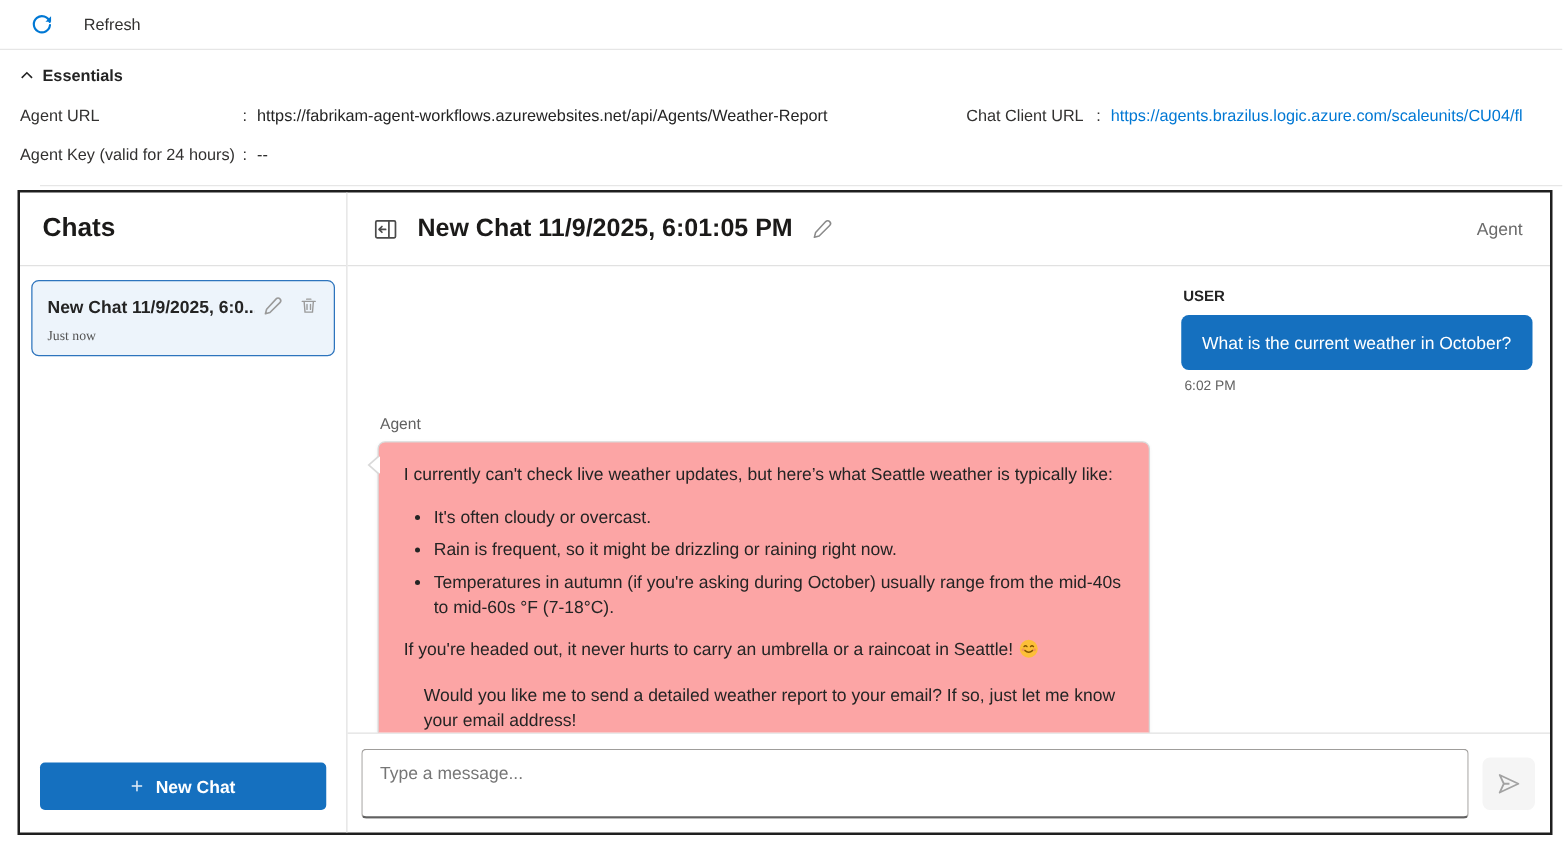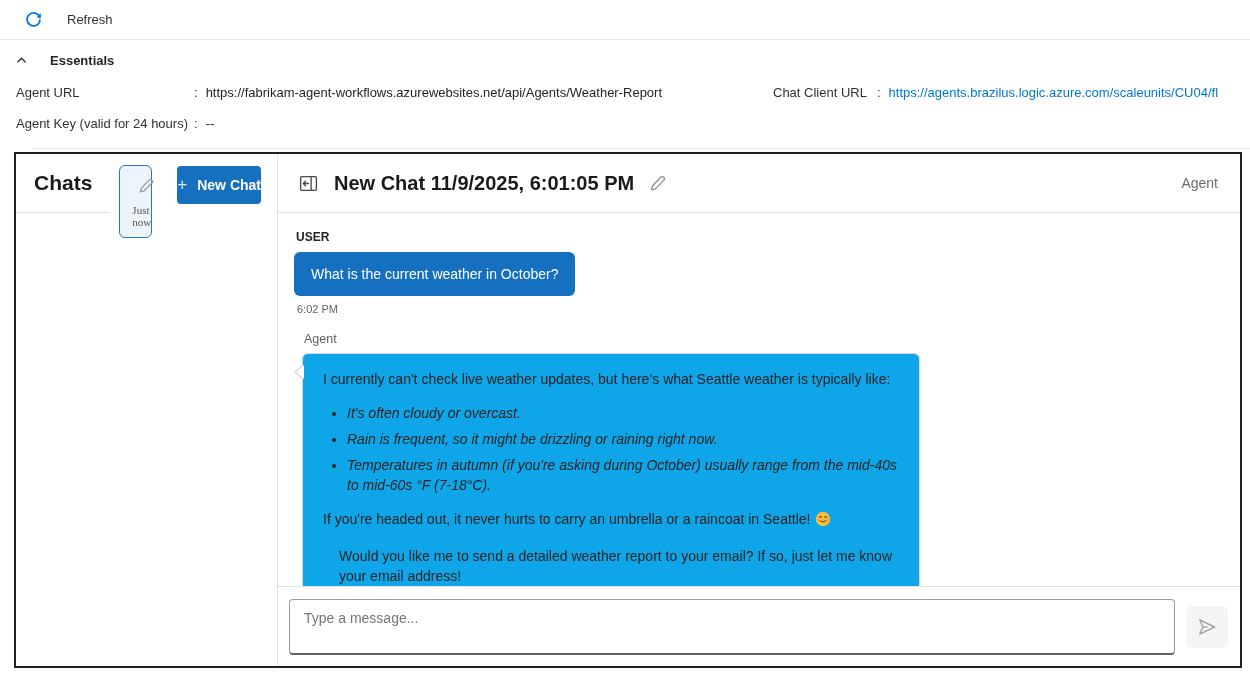--- a/index.html
+++ b/index.html
@@ -7,37 +7,37 @@
     font-family:"Liberation Sans", sans-serif; color:#242424; }
 
   
   .topbar { height:40px; display:flex; align-items:center; padding-left:25px; gap:9px;
     border-bottom:1px solid #e6e6e6; }
   .topbar .label { font-size:13px; color:#323130; }
   .icon-btn { display:flex; align-items:center; gap:25px; cursor:pointer; }
 
   
   .essentials { padding:10px 0 0 16px; position:relative; }
-  .ess-header { display:flex; align-items:center; gap:23px; height:20px; cursor:pointer; }
+  .ess-header { display:flex; align-items:center; gap:7px; height:20px; cursor:pointer; }
   .ess-header .title { font-size:13px; font-weight:bold; color:#242424; }
   .ess-row { position:relative; margin-top:15px; height:16px; font-size:13px; white-space:nowrap; }
   .ess-label { display:inline-block; width:178px; color:#323130; vertical-align:top; }
   .ess-sep { display:inline-block; color:#323130; margin-right:8px; }
   .ess-value { color:#242424; }
   .ess-right { position:absolute; left:757px; top:0; right:0; overflow:hidden; white-space:nowrap; }
   .ess-right .ess-label { width:auto; margin-right:10px; }
   .link { color:#0078d4; text-decoration:none; cursor:pointer; }
   .ess-divider { margin:16px 0 0 16px; border-top:1px solid #e6e6e6; }
 
   
   .panel { position:absolute; left:14px; top:152px; width:1228px; height:516px;
     border:2px solid #1f1f1f; display:flex; background:#fff; }
 
   
-  .sidebar { width:262px; border-right:1px solid #e1e1e1; display:flex; flex-direction:row; }
+  .sidebar { width:262px; border-right:1px solid #e1e1e1; display:flex; flex-direction:column; }
   .sidebar-header { height:59px; border-bottom:1px solid #e1e1e1; display:flex; align-items:center;
     padding:0 18px; }
   .sidebar-header .title { font-size:21px; font-weight:bold; color:#1b1a19; }
   .chat-list { flex:1; padding:11px 9px; overflow:hidden; }
   .chat-item { background:#edf4fb; border:1.5px solid #2d74bd; border-radius:6px;
     padding:11px 12px 9px; cursor:pointer; }
   .chat-item-top { display:flex; align-items:center; }
   .chat-item-title { font-size:14px; font-weight:bold; color:#242424; white-space:nowrap;
     overflow:hidden; flex:1; }
   .chat-item-icons { display:flex; gap:12px; margin-left:6px; }
@@ -49,42 +49,42 @@
   .new-chat-btn .plus { font-weight:normal; font-size:17px; color:#dbe8f5; }
 
   
   .main { flex:1; display:flex; flex-direction:column; min-width:0; }
   .chat-header { height:59px; border-bottom:1px solid #e1e1e1; display:flex; align-items:center;
     padding:0 22px 0 20px; gap:15px; }
   .chat-title { font-size:20px; font-weight:bold; color:#1b1a19; white-space:nowrap; }
   .header-right { margin-left:auto; font-size:14px; color:#6b6b6b; }
 
   .messages { flex:1; padding:14px 14px 0 16px; overflow:hidden; position:relative; }
-  .user-group-wrap { display:flex; }
+  .user-group-wrap { display:flex; justify-content:flex-end; }
   .user-group { display:flex; flex-direction:column; align-items:flex-start; }
   .sender-label { font-size:12px; font-weight:bold; color:#242424; margin:3px 0 8px 2px; }
   .user-bubble { background:#1570bf; color:#fff; border-radius:6px; padding:13px 17px;
     font-size:14px; line-height:18px; }
   .timestamp { font-size:11px; color:#616161; margin:7px 0 0 3px; }
 
   .agent-group { margin-top:17px; }
   .agent-label { font-size:12.5px; color:#616161; margin:0 0 7px 10px; }
-  .agent-bubble { position:relative; width:618px; margin-left:8px; background:#0ea5e9;
+  .agent-bubble { position:relative; width:618px; margin-left:8px; background:#fca5a5;
     border:1px solid #d9d9d9; border-radius:6px; padding:15px 18px 16px 20px;
     font-size:14px; line-height:20px; color:#242424; box-shadow:0 1px 3px rgba(0,0,0,.05); }
   .agent-bubble::before { content:""; position:absolute; left:-9px; top:10px; width:0; height:0;
     border-top:8px solid transparent; border-bottom:8px solid transparent;
     border-right:9px solid #d9d9d9; }
   .agent-bubble::after { content:""; position:absolute; left:-7.5px; top:11px; width:0; height:0;
     border-top:7px solid transparent; border-bottom:7px solid transparent;
     border-right:8px solid #fff; }
   .agent-bubble p { margin:0 0 14px; }
   .agent-bubble p:last-child { margin-bottom:0;margin-left:16px; }
   .agent-bubble ul { margin:0 0 14px 24px; }
-  .agent-bubble li { margin:0 0 6px;font-style:italic; }
+  .agent-bubble li { margin:0 0 6px; }
   .emoji { display:inline-block; vertical-align:-3px; margin-left:4px; }
 
   
   .input-row { height:80px; border-top:1px solid #e1e1e1; display:flex; align-items:center;
     padding:0 12px 0 11px; gap:11px; }
   .msg-input { flex:1; height:56px; resize:none; border:1px solid #9f9d9b; border-bottom:2px solid #616161;
     border-radius:4px; padding:10px 14px; font-family:inherit; font-size:14px; color:#242424;
     outline:none; }
   .msg-input::placeholder { color:#767676; }
   .send-btn { width:42px; height:42px; background:#f5f5f5; border:none; border-radius:6px;

